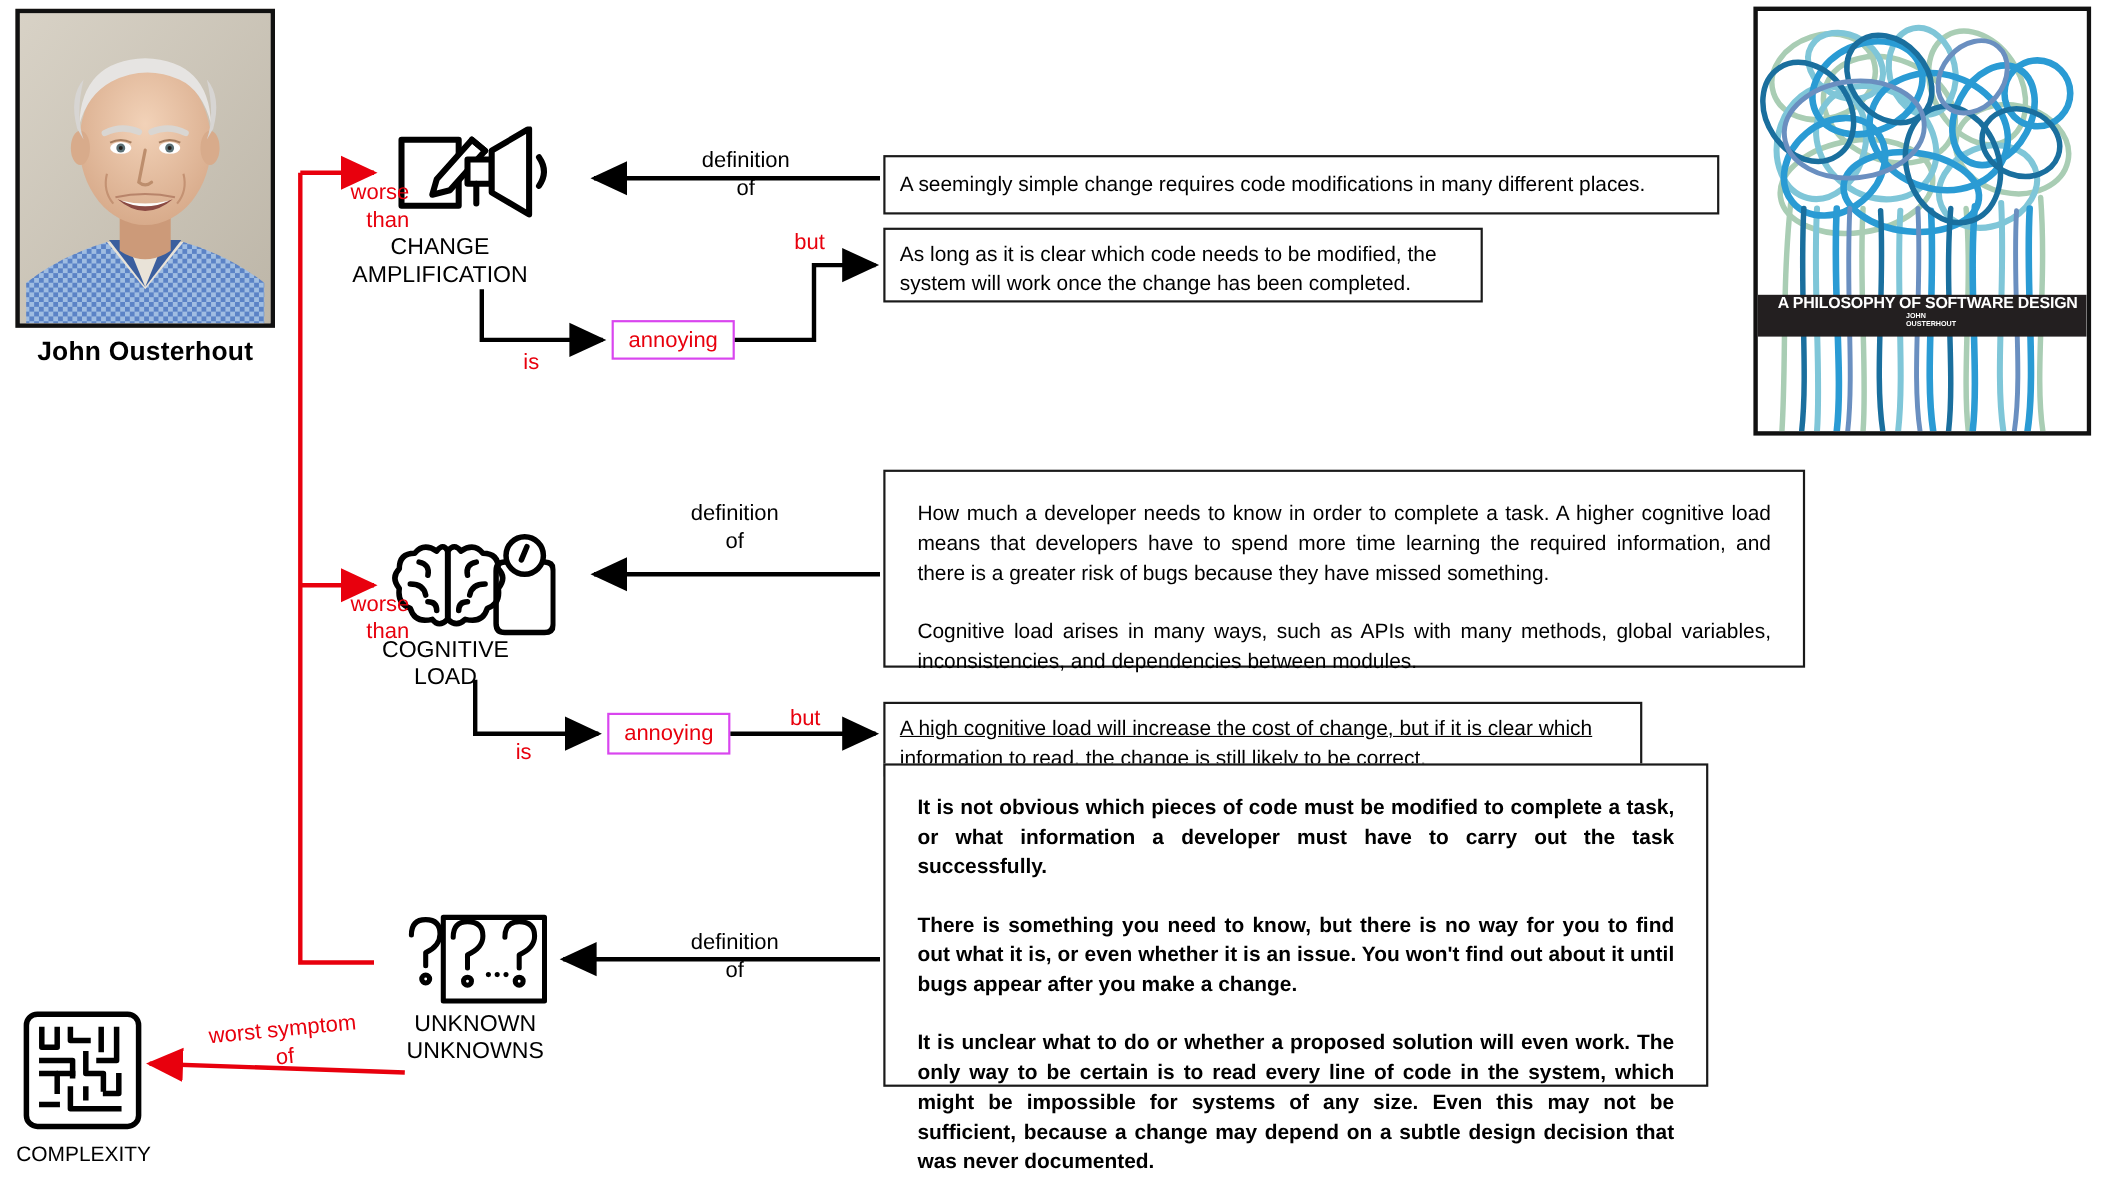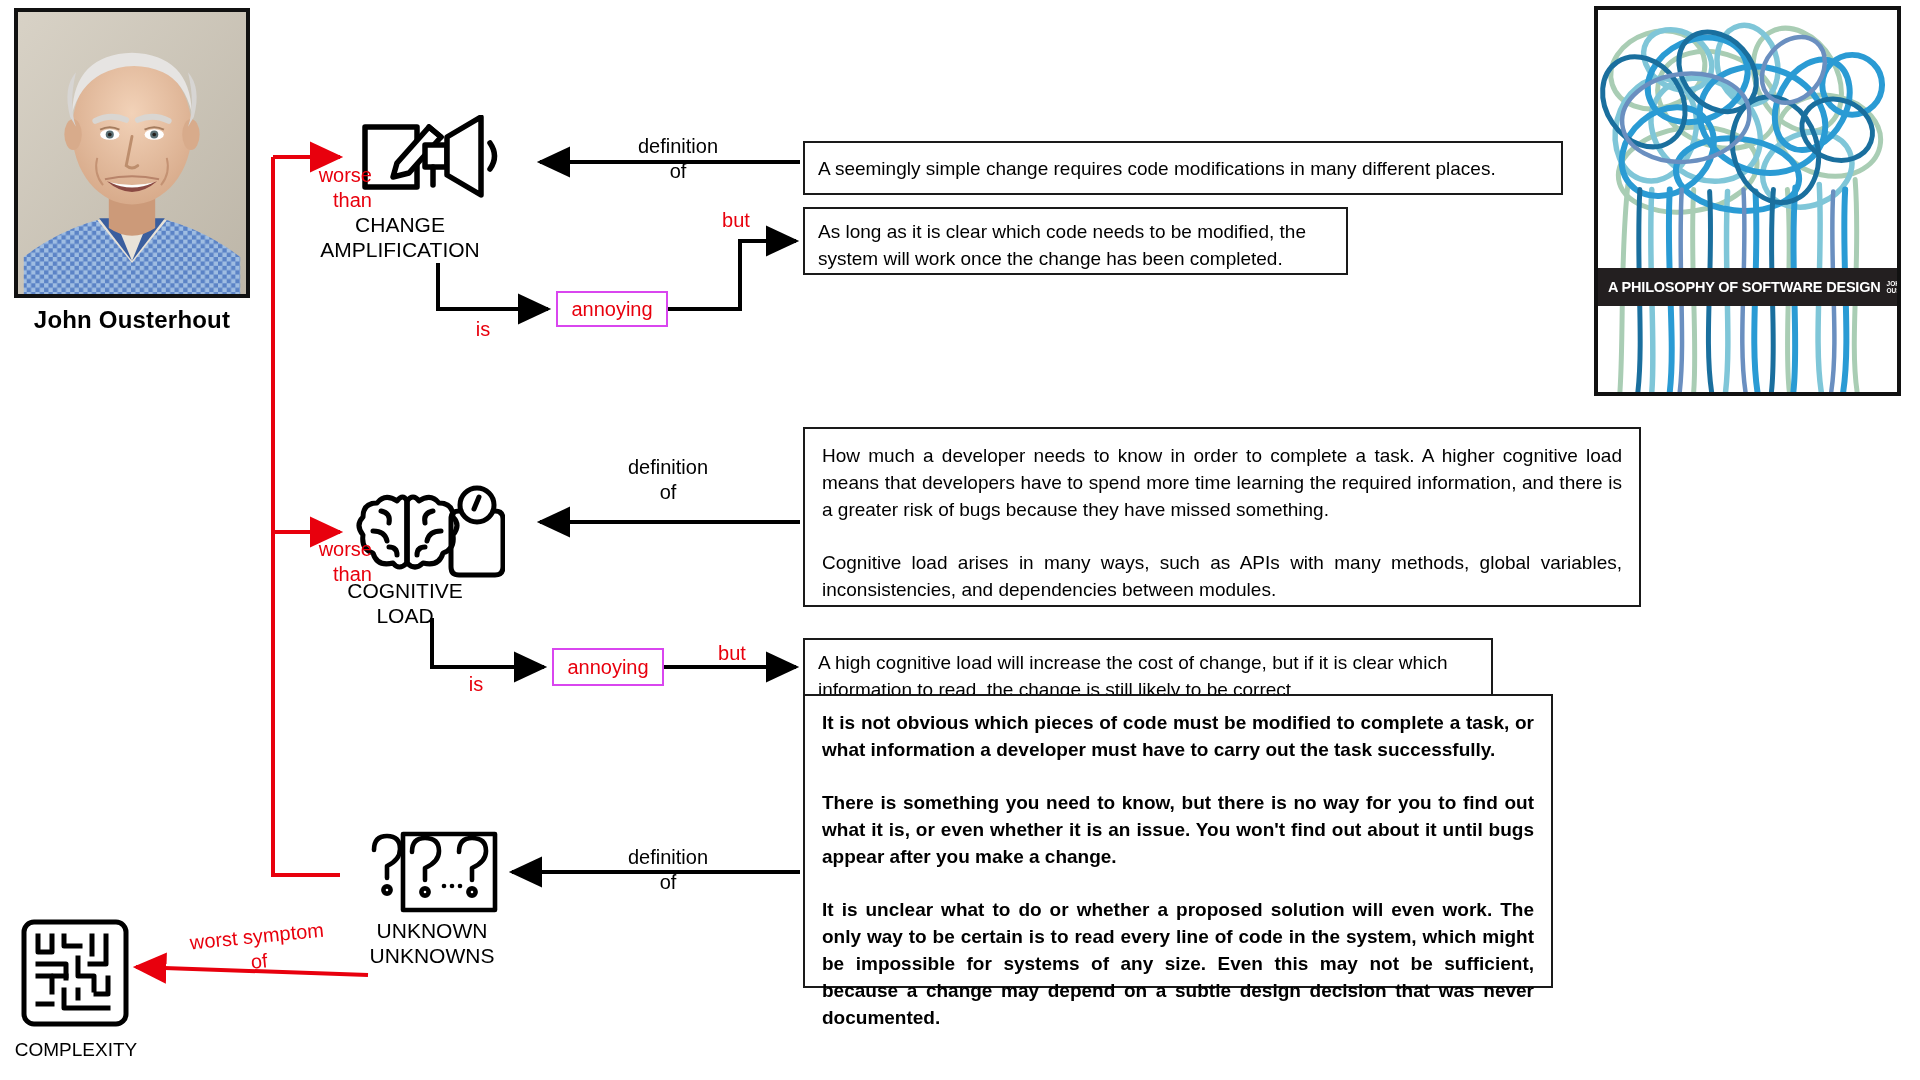--- a/index.html
+++ b/index.html
@@ -55,20 +55,21 @@
   #book-band {
     position: absolute;
     left: 0; right: 0;
     top: 258px;
     height: 38px;
     background: #231f20;
     display: flex;
     align-items: center;
     padding-left: 10px;
     box-sizing: border-box;
+    flex-direction: column;
   }
   #book-title {
     color: #fff;
     font-size: 14.5px;
     font-weight: bold;
     letter-spacing: -0.2px;
     white-space: nowrap;
   }
   #book-author {
     color: #fff;
@@ -83,21 +84,21 @@
   .textbox {
     border: 2px solid #1a1a1a;
     background: #ffffff;
     box-sizing: border-box;
     font-size: 19px;
     line-height: 27px;
     color: #000;
     text-align: justify;
     padding: 9px 13px;
   }
-  .textbox p { margin: 4px; }
+  .textbox p { margin: 16px; }
   .textbox p + p { margin-top: 26px; }
   .nojust { text-align: left; }
 
   
   .annoying-box {
     border: 2px solid #d946ef;
     background: #ffffff;
     color: #e8000d;
     font-size: 20px;
     display: flex;
@@ -308,21 +309,21 @@
   <div class="abs node-caption" style="left:315px; top:578px; width:180px;">COGNITIVE
 LOAD</div>
 
   <div class="abs annoying-box" style="left:552px; top:648px; width:112px; height:38px;">annoying</div>
 
   <div class="abs textbox" style="left:803px; top:427px; width:838px; height:180px;">
     <p>How much a developer needs to know in order to complete a task. A higher cognitive load means that developers have to spend more time learning the required information, and there is a greater risk of bugs because they have missed something.</p>
     <p>Cognitive load arises in many ways, such as APIs with many methods, global variables, inconsistencies, and dependencies between modules.</p>
   </div>
 
-  <div class="abs textbox nojust" style="left:803px; top:638px; width:690px; height:68px;">A high cognitive load will increase the cost of change, but if it is clear which information to read, the change is still likely to be correct.</div>
+  <div class="abs textbox nojust" style="left:803px; top:638px; width:690px; height:68px;text-decoration:underline;">A high cognitive load will increase the cost of change, but if it is clear which information to read, the change is still likely to be correct.</div>
 
   <div class="abs" style="left:366px; top:828px; width:132px; height:95px;">
     <svg viewBox="0 0 132 95" width="132" height="95">
       <g fill="none" stroke="#000" stroke-width="4.6" stroke-linejoin="round" stroke-linecap="round">
         <rect x="37" y="6" width="92" height="76"></rect>
         <path d="M8 22 Q8 8 21 8 Q34 8 34 21 Q34 32 21 38 L21 50"></path>
         <circle cx="21" cy="62" r="3.6"></circle>
         <path d="M46 24 Q46 10 59 10 Q73 10 73 23 Q73 34 59 40 L59 52"></path>
         <circle cx="59" cy="64" r="3.6"></circle>
         <path d="M93 24 Q93 10 106 10 Q120 10 120 23 Q120 34 106 40 L106 52"></path>

